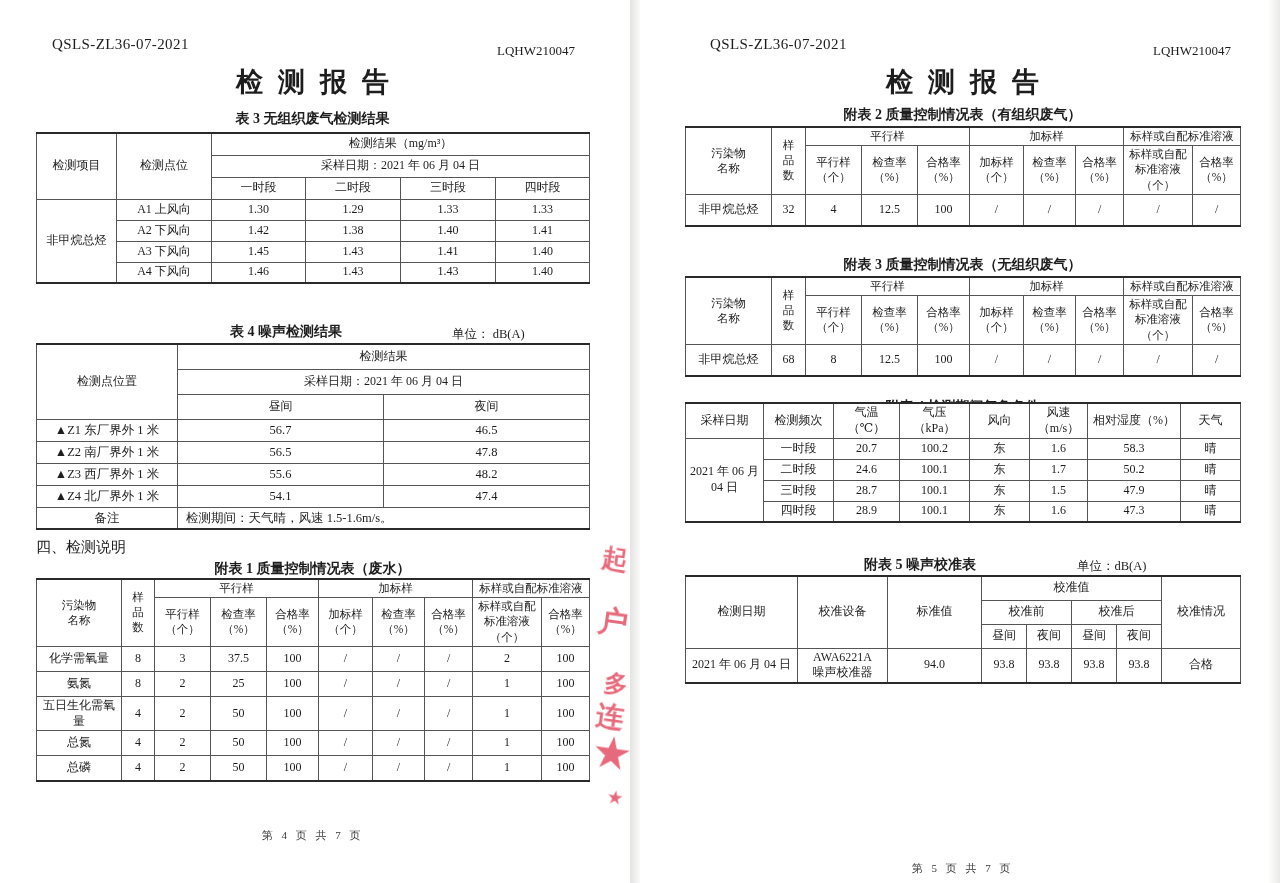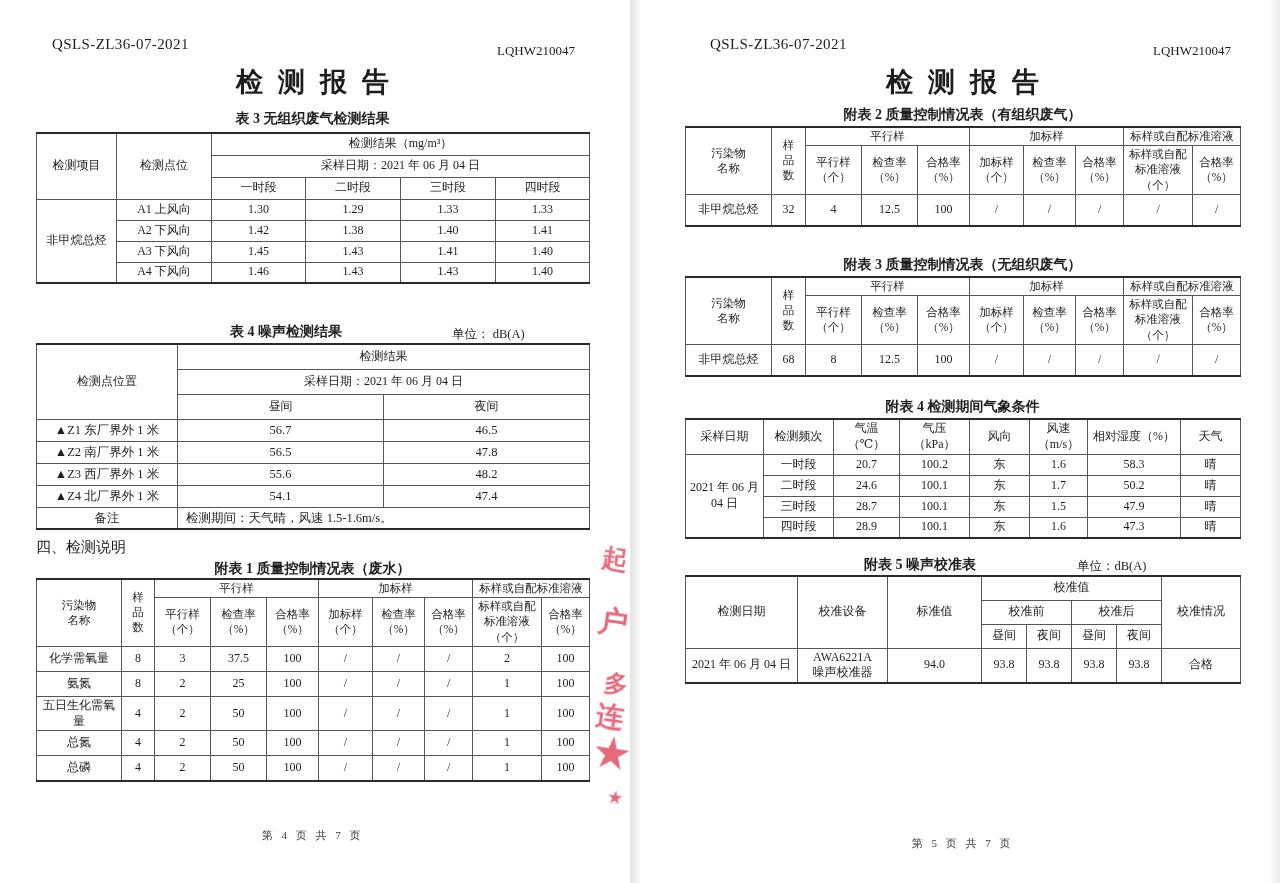--- a/index.html
+++ b/index.html
@@ -412,21 +412,21 @@
           <td>/</td>
           <td>/</td>
           <td>/</td>
           <td>/</td>
           <td>/</td>
         </tr>
       </tbody>
   </table>
 
   <div class="tbltitle" style="left:45px;top:398px;width:555px">附表 4 检测期间气象条件</div>
-  <table class="tbl a4" style="left:45px;top:418px;width:555px">
+  <table class="tbl a4" style="left:45px;top:402px;width:555px">
     <colgroup>
         <col style="width:78px">
         <col style="width:70px">
         <col style="width:66px">
         <col style="width:70px">
         <col style="width:60px">
         <col style="width:58px">
         <col style="width:93px">
         <col style="width:60px">
       </colgroup>
@@ -524,17 +524,17 @@
           <td>94.0</td>
           <td>93.8</td>
           <td>93.8</td>
           <td>93.8</td>
           <td>93.8</td>
           <td>合格</td>
         </tr>
       </tbody>
   </table>
 
-  <div class="footer" style="left:45px;top:836px;width:555px">第 5 页 共 7 页</div>
+  <div class="footer" style="left:45px;top:861px;width:555px">第 5 页 共 7 页</div>
 </div>
 
 <div class="gap"></div>
 <div class="edgeR"></div>
 
 </body></html>

